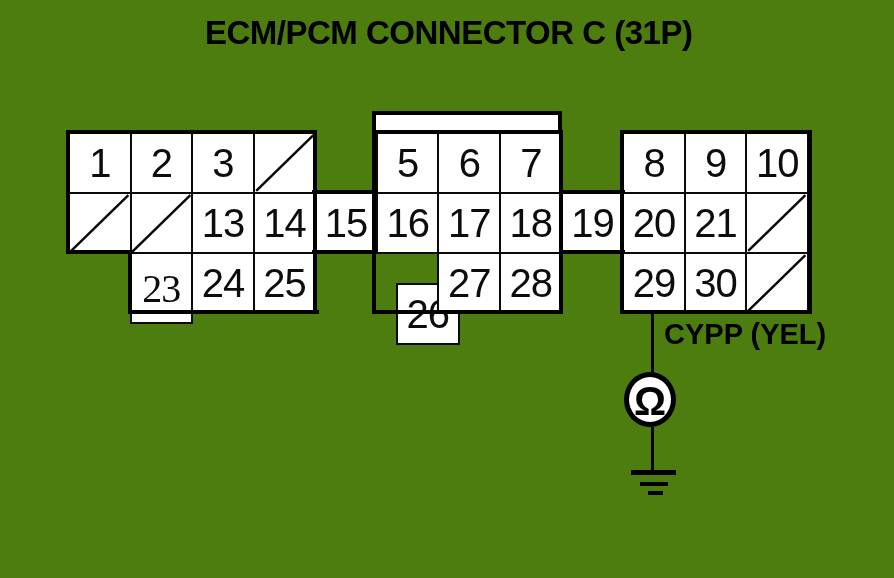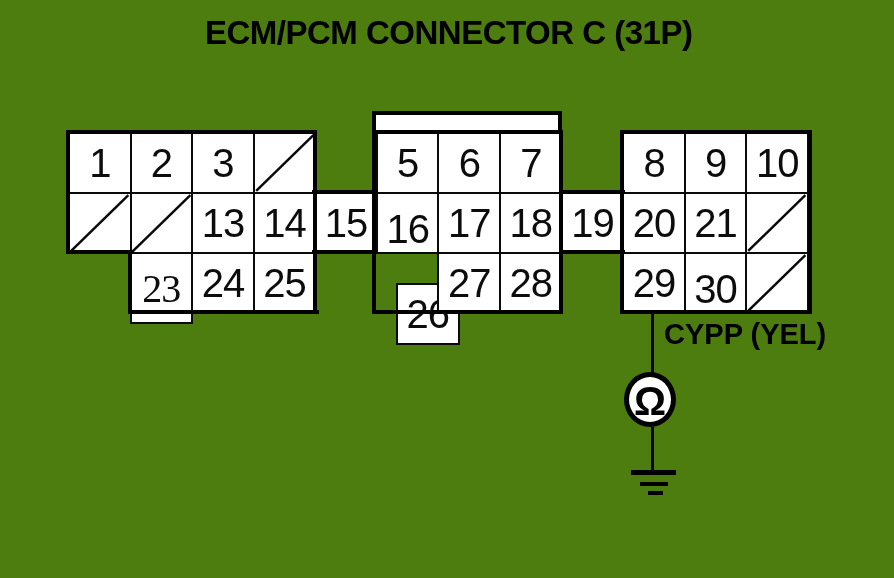--- a/index.html
+++ b/index.html
@@ -97,21 +97,21 @@
       </div>
       <div class="cell" style="left: 191.166px; top: 192px; width: 63.583px; height: 62px;">
         <span class="pin-num">13</span>
       </div>
       <div class="cell" style="left: 252.749px; top: 192px; width: 63.583px; height: 62px; justify-content: center;">
         <span class="pin-num">14</span>
       </div>
       <div class="cell" style="left: 314.332px; top: 192px; width: 63.583px; height: 62px; justify-content: center;">
         <span class="pin-num">15</span>
       </div>
-      <div class="cell" style="left: 375.915px; top: 192px; width: 63.583px; height: 62px; align-items: flex-end;">
+      <div class="cell" style="left: 375.915px; top: 192px; width: 63.583px; height: 62px;">
         <span class="pin-num">16</span>
       </div>
       <div class="cell" style="left: 437.498px; top: 192px; width: 63.583px; height: 62px;">
         <span class="pin-num">17</span>
       </div>
       <div class="cell" style="left: 499.081px; top: 192px; width: 63.583px; height: 62px;">
         <span class="pin-num">18</span>
       </div>
       <div class="cell" style="left: 560.664px; top: 192px; width: 63.583px; height: 62px;">
         <span class="pin-num">19</span>
@@ -141,21 +141,21 @@
       </div>
       <div class="cell" style="left: 437.498px; top: 252px; width: 63.583px; height: 62px;">
         <span class="pin-num">27</span>
       </div>
       <div class="cell" style="left: 499.081px; top: 252px; width: 63.583px; height: 62px;">
         <span class="pin-num">28</span>
       </div>
       <div class="cell" style="left: 622.247px; top: 252px; width: 63.583px; height: 62px;">
         <span class="pin-num">29</span>
       </div>
-      <div class="cell" style="left: 683.83px; top: 252px; width: 63.583px; height: 62px; align-items: flex-end;">
+      <div class="cell" style="left: 683.83px; top: 252px; width: 63.583px; height: 62px;">
         <span class="pin-num">30</span>
       </div>
       <div class="cell" style="left: 745.413px; top: 252px; width: 63.583px; height: 62px;">
         <svg viewBox="0 0 100 100" preserveAspectRatio="none">
           <line x1="2" y1="98" x2="98" y2="2" stroke="#0a0a0a" stroke-width="2.5" vector-effect="non-scaling-stroke"></line>
         </svg>
       </div>
     </div>
 
   <div id="outlines">

